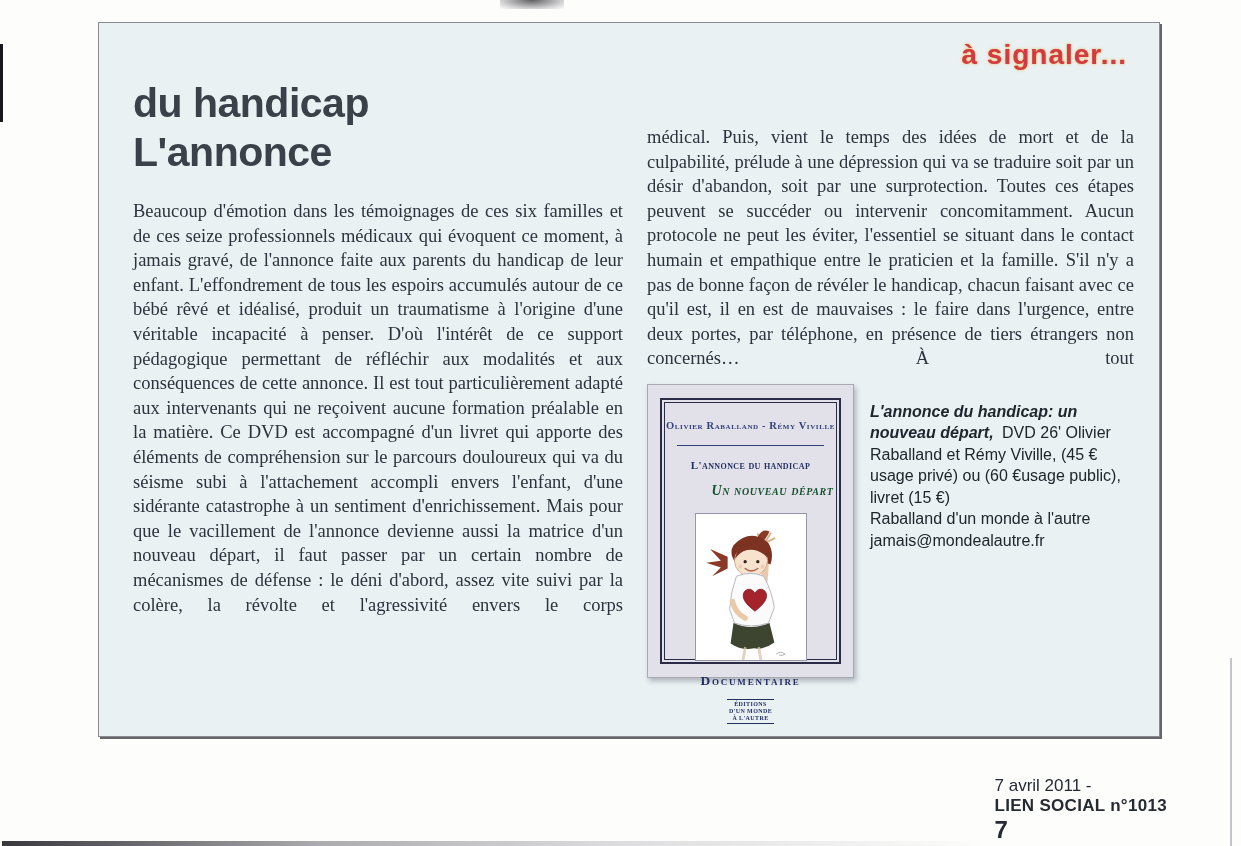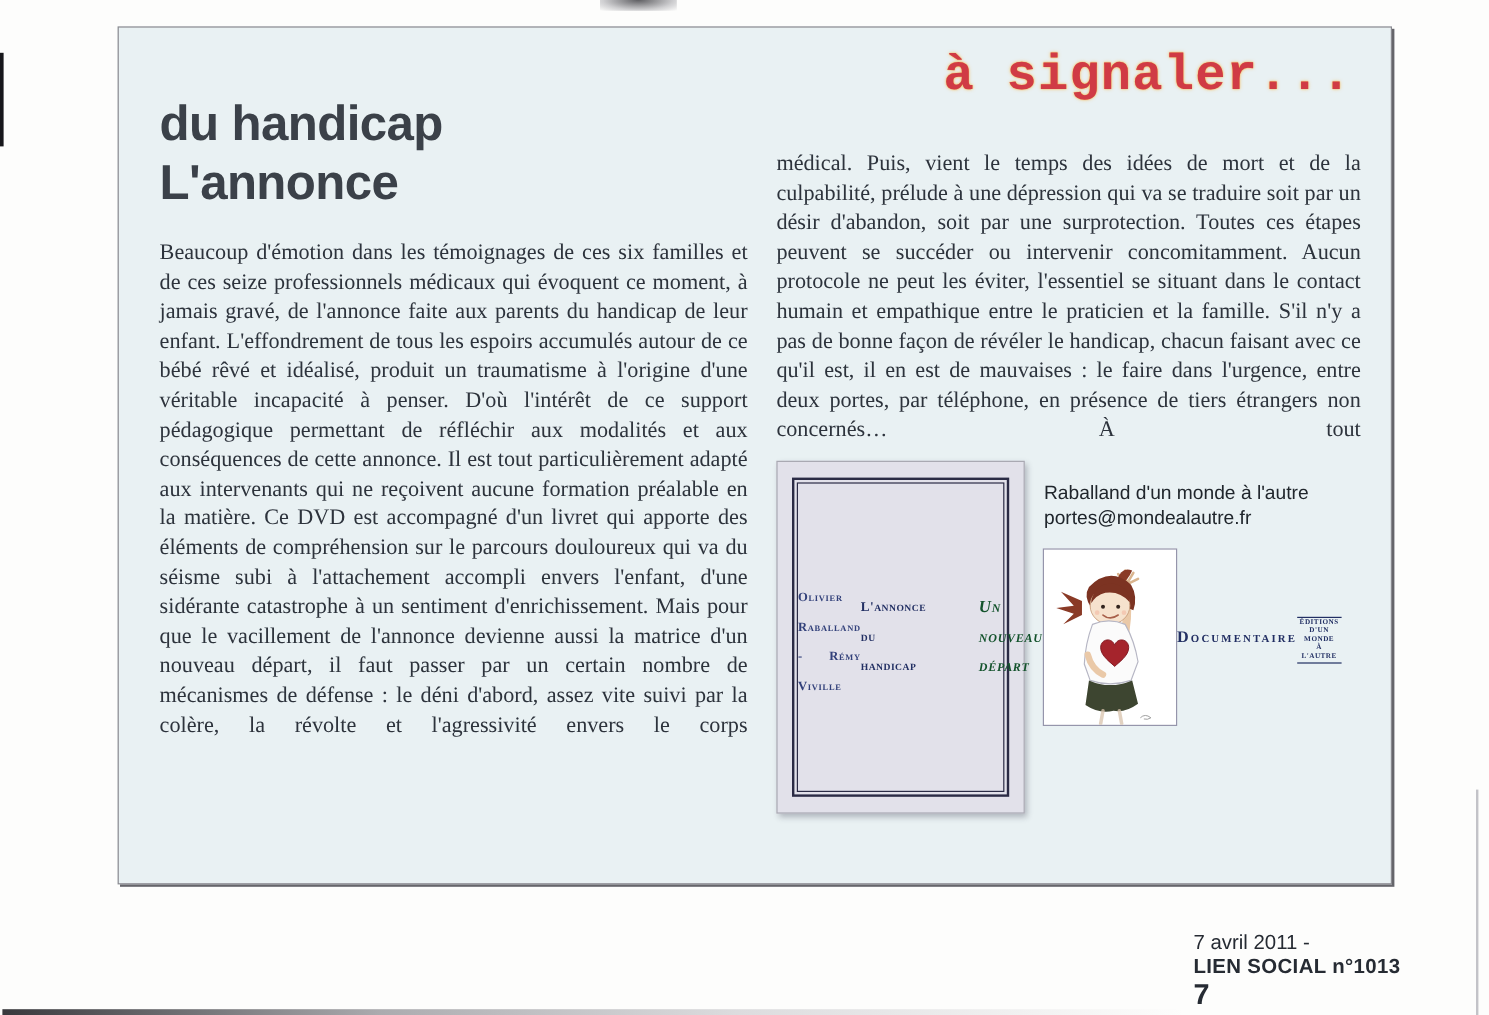--- a/index.html
+++ b/index.html
@@ -29,24 +29,23 @@
   
   .panel{
     position:absolute; left:98px; top:22px; width:1062px; height:715px;
     background:#e9f1f3;
     border:1px solid #8a8a90;
     box-shadow:2px 2px 0 rgba(50,50,58,.75);
   }
 
   .section-label{
     position:absolute; top:16px; right:32px;
-    font-size:42px; font-weight:bold; letter-spacing:1px;
+    font-size:28px; font-weight:bold; letter-spacing:1px;
     color:#d03b45;
     text-shadow:0 0 1px #f6a83c, 0 0 3px rgba(250,180,60,.7);
-    font-family:Liberation Mono, monospace;
   }
 
   .article-title{
     position:absolute; left:34px; top:56px;
     font-size:41px; line-height:49px; font-weight:bold;
     letter-spacing:-0.5px; color:#3b4149;
   }
 
   .body-text{
     font-family:"Liberation Serif", serif;
@@ -67,21 +66,21 @@
     float:left; width:207px; height:294px;
     margin:13px 16px 2px 0;
     background:#e2e1ea;
     border:1px solid #a9a9b2;
     box-shadow:2px 3px 5px rgba(40,40,60,.3);
     padding:13px 12px;
   }
   .cover-frame{ border:2px solid #2b2b45; height:100%; padding:2px; background:#e2e1ea; }
   .cover-frame-inner{
     border:1px solid #2b2b45; height:100%;
-    display:flex; flex-direction:row; align-items:center;
+    display:flex; flex-direction:column; align-items:center;
     font-family:"Liberation Serif", serif; color:#2b3668;
   }
   .cover-authors{
     margin-top:11px; font-size:10.5px; font-weight:bold;
     font-variant:small-caps; letter-spacing:.6px; color:#32407a;
   }
   .cover-divider{ width:86%; border:0; border-top:1.5px solid #32407a; margin:6px 0 7px; }
   .cover-title{
     font-size:11px; font-weight:bold; font-variant:small-caps;
     letter-spacing:.4px; color:#222f63;
@@ -195,22 +194,26 @@
             <div class="cover-genre">Documentaire</div>
             <div class="cover-publisher-logo">Éditions
 d'un monde
 à l'autre</div>
           </div>
         </div>
       </div>
 
 
       <div class="caption">
+        <p>
+          <span class="caption-title">L'annonce du handicap: un nouveau départ,</span>
+          <span class="caption-details">DVD 26' Olivier Raballand et Rémy Viville, (45 € usage privé) ou (60 €usage public), livret (15 €)</span>
+        </p>
         <div class="caption-line">Raballand d'un monde à l'autre</div>
-        <div class="caption-line">portes@mondealautre.fr</div>
+        <div class="caption-line">jamais@mondealautre.fr</div>
       </div>
     </div>
 
   </div>
 
   <div class="footer">
     <span class="date">7 avril 2011 - </span>
     <span class="pub">LIEN SOCIAL n°1013</span>
     <span class="pagenum">7</span>
   </div>

